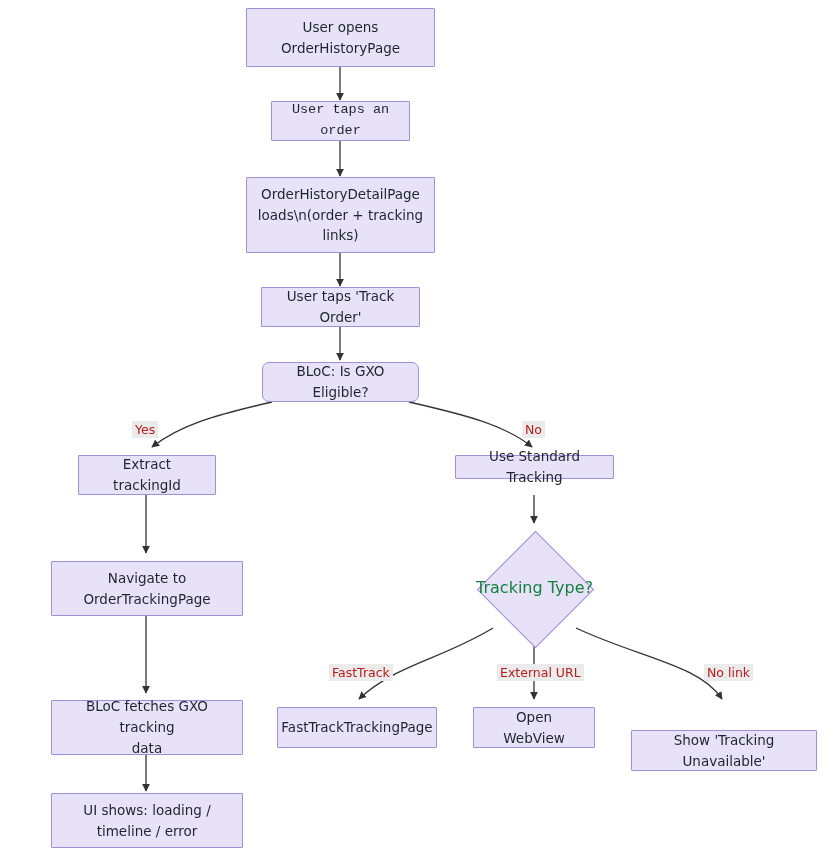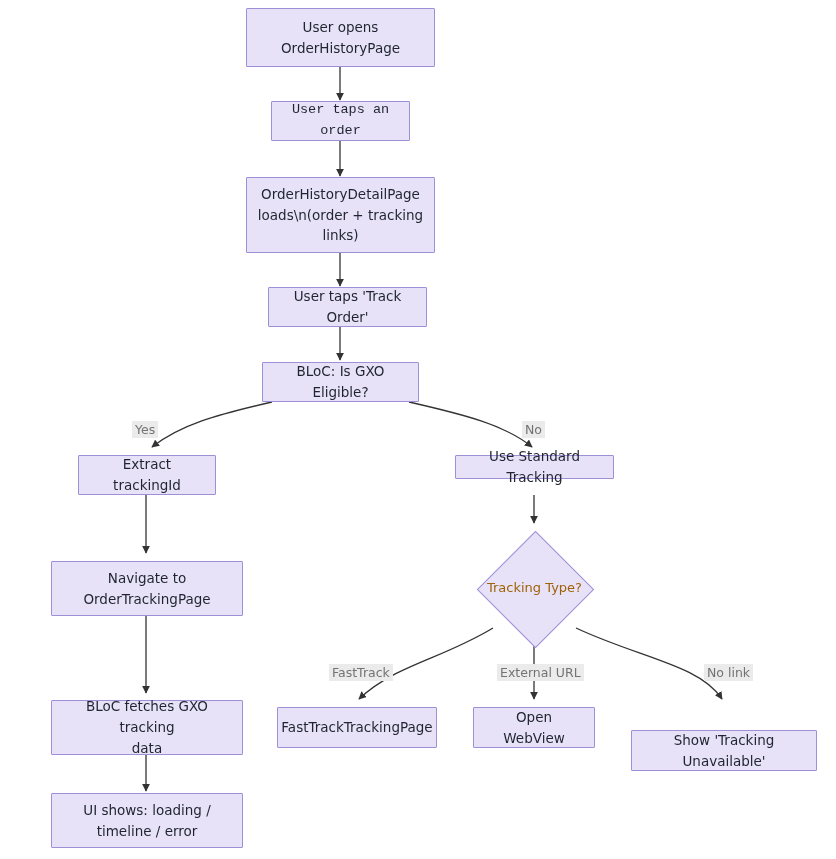--- a/index.html
+++ b/index.html
@@ -60,28 +60,28 @@
     margin-left: -40.5px;
     margin-top: -40.5px;
     background: #e7e2f8;
     border: 1px solid #9e8fd6;
     transform: rotate(45deg);
     z-index: -1;
   }
   .diamond-label {
     position: relative;
     z-index: 3;
-    font-size: 13px;
-    color: #a16207;
+    font-size: 16px;
+    color: #15803d;
     white-space: nowrap;
   }
   .edge-label {
     position: absolute;
     background: #ebebeb;
-    color: #737373;
+    color: #b91c1c;
     font-size: 12.5px;
     line-height: 1.2;
     padding: 1px 3px;
     white-space: nowrap;
     z-index: 4;
   }
 </style>
 </head>
 <body>
 
@@ -118,25 +118,25 @@
   <div class="node" style="left:271px; top:101px; width:139px; height:40px;font-family:Liberation Mono, monospace;">
     <span>User taps an order</span>
   </div>
 
   <div class="node" style="left:246px; top:177px; width:189px; height:76px;">
     <span>OrderHistoryDetailPage
 loads\n(order + tracking
 links)</span>
   </div>
 
-  <div class="node" style="left:261px; top:287px; width:159px; height:40px;margin-left:7px;">
+  <div class="node" style="left:261px; top:287px; width:159px; height:40px;">
     <span>User taps 'Track Order'</span>
   </div>
 
-  <div class="node" style="left:262px; top:362px; width:157px; height:40px;">
+  <div class="node" style="left:262px; top:362px; width:157px; height:40px;border-radius:7px;">
     <span>BLoC: Is GXO Eligible?</span>
   </div>
 
   <div class="edge-label" style="left:132px; top:421px;">
     <span>Yes</span>
   </div>
 
   <div class="edge-label" style="left:522px; top:421px;">
     <span>No</span>
   </div>

